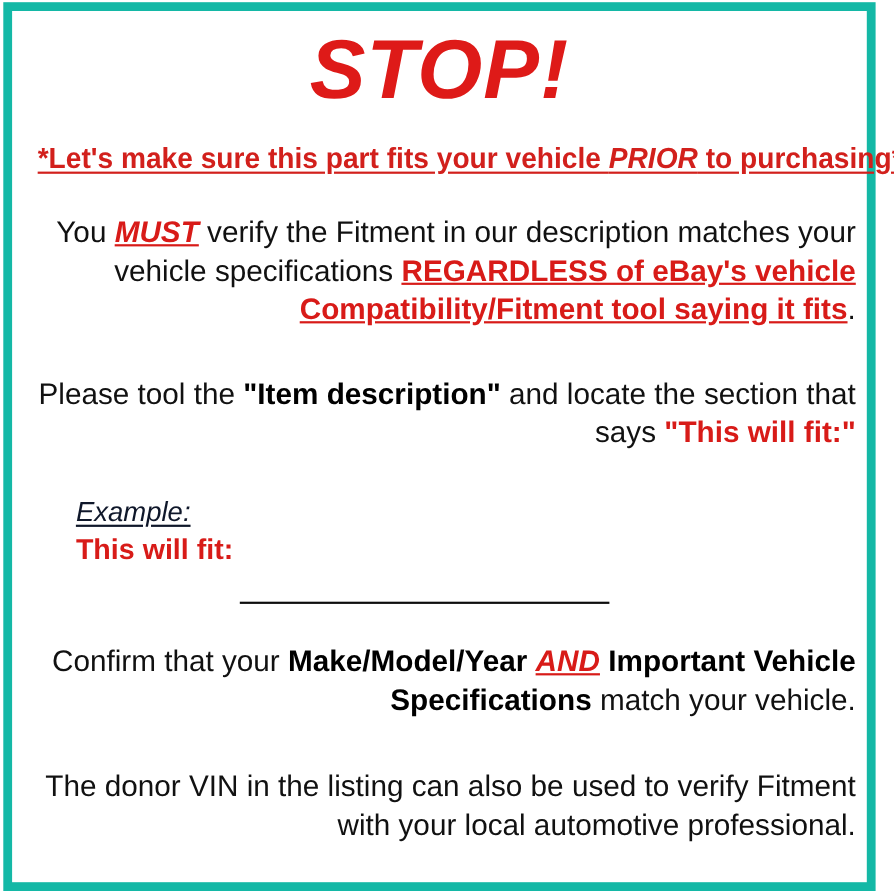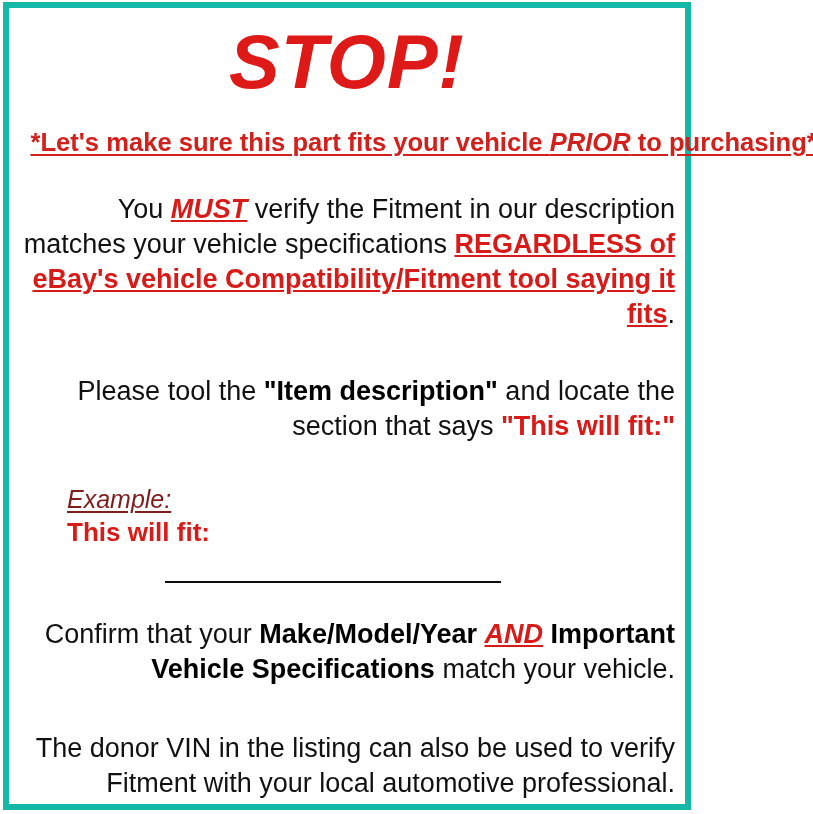--- a/index.html
+++ b/index.html
@@ -11,24 +11,24 @@
     width: 813px;
     height: 814px;
     overflow: hidden;
     font-family: "Liberation Sans", sans-serif;
   }
 
   #notice-card {
     position: absolute;
     left: 3px;
     top: 2px;
-    width: 688px;
+    width: 793px;
     height: 808px;
     box-sizing: border-box;
-    border: 6px solid #14b8a6;
+    border: 8px solid #14b8a6;
     background: #ffffff;
   }
 
   #notice-inner {
     position: relative;
     width: 100%;
     height: 100%;
     box-sizing: border-box;
     padding: 0 10px;
     color: #0a0a0a;
@@ -102,21 +102,21 @@
   
   .example-block {
     margin-top: 40px;
     padding-left: 48px;
     text-align: left;
   }
   .example-label {
     font-size: 25px;
     line-height: 30px;
     font-style: italic;
-    color: #7f1d1d;
+    color: #0f172a;
     text-decoration: underline;
     text-underline-offset: 3px;
     display: inline-block;
   }
   .example-fit {
     font-size: 26px;
     line-height: 32px;
     font-weight: bold;
     color: #d81b18;
     margin-top: 2px;

